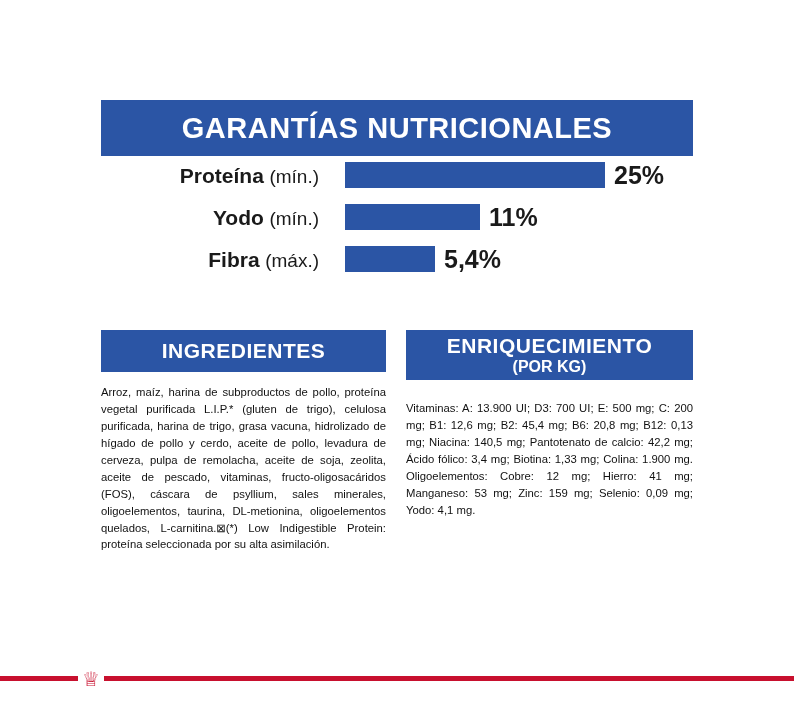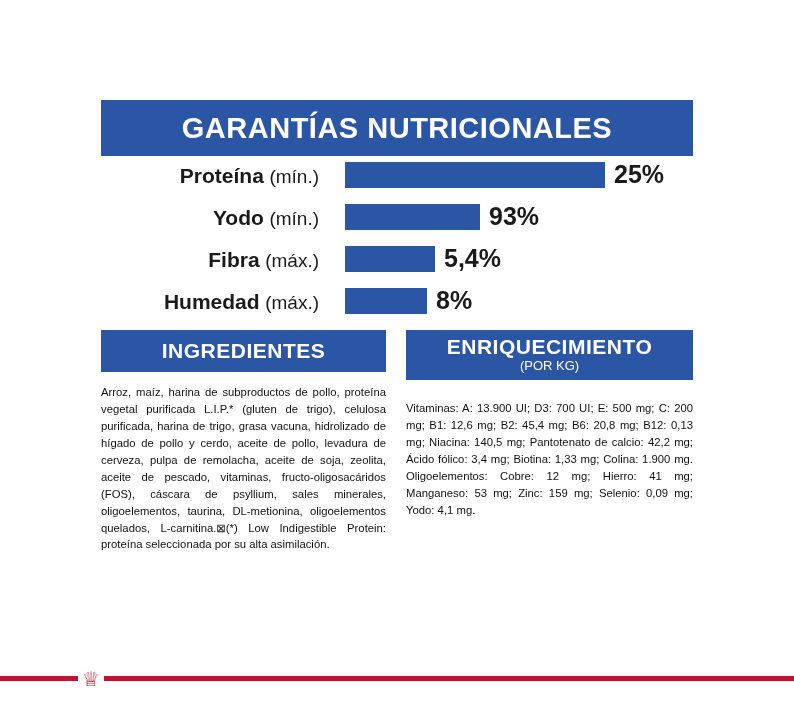--- a/index.html
+++ b/index.html
@@ -66,20 +66,21 @@
   .nlabel .nm {
     font-weight: bold;
     font-size: 21px;
   }
   .nlabel .nq {
     font-weight: normal;
     font-size: 19px;
   }
   .nbarwrap {
     display: flex;
+    align-items: center;
     flex: 1;
   }
   .nbar {
     height: 26px;
     background: #2b55a5;
   }
   .nval {
     font-size: 25px;
     font-weight: bold;
     color: #1a1a1a;
@@ -107,22 +108,22 @@
   }
   .panel-left .panel-head  { height: 42px; }
   .panel-right .panel-head { height: 50px; }
   .panel-head-title {
     font-size: 21px;
     font-weight: bold;
     letter-spacing: 0.5px;
     line-height: 1.05;
   }
   .panel-head-sub {
-    font-size: 13px;
-    font-weight: normal;
+    font-size: 16px;
+    font-weight: bold;
     line-height: 1.1;
     margin-top: 1px;
   }
   .panel-body {
     margin-top: 12px;
     font-size: 11.3px;
     line-height: 1.5;
     color: #111111;
     text-align: justify;
   }
@@ -176,45 +177,35 @@
       </div>
     </div>
 
     <div class="nrow">
       <div class="nlabel">
         <span class="nm">Yodo</span>
         <span class="nq">(mín.)</span>
       </div>
       <div class="nbarwrap">
         <div class="nbar" style="width:135px"></div>
-        <div class="nval">93%</div>
+        <div class="nval">11%</div>
       </div>
     </div>
 
     <div class="nrow">
       <div class="nlabel">
         <span class="nm">Fibra</span>
         <span class="nq">(máx.)</span>
       </div>
       <div class="nbarwrap">
         <div class="nbar" style="width:90px"></div>
         <div class="nval">5,4%</div>
       </div>
     </div>
 
-    <div class="nrow">
-      <div class="nlabel">
-        <span class="nm">Humedad</span>
-        <span class="nq">(máx.)</span>
-      </div>
-      <div class="nbarwrap">
-        <div class="nbar" style="width:82px"></div>
-        <div class="nval">8%</div>
-      </div>
-    </div>
 
   </div>
 
   <div class="panel panel-left">
     <div class="panel-head">
       <div class="panel-head-title">INGREDIENTES</div>
     </div>
     <div class="panel-body">Arroz, maíz, harina de subproductos de pollo, proteína vegetal purificada L.I.P.* (gluten de trigo), celulosa purificada, harina de trigo, grasa vacuna, hidrolizado de hígado de pollo y cerdo, aceite de pollo, levadura de cerveza, pulpa de remolacha, aceite de soja, zeolita, aceite de pescado, vitaminas, fructo-oligosacáridos (FOS), cáscara de psyllium, sales minerales, oligoelementos, taurina, DL-metionina, oligoelementos quelados, L-carnitina.⊠(*) Low Indigestible Protein: proteína seleccionada por su alta asimilación.</div>
   </div>
 

